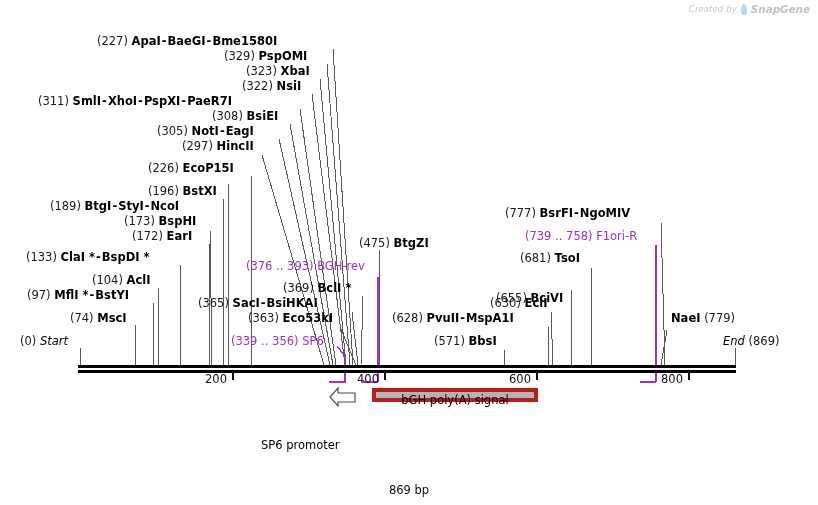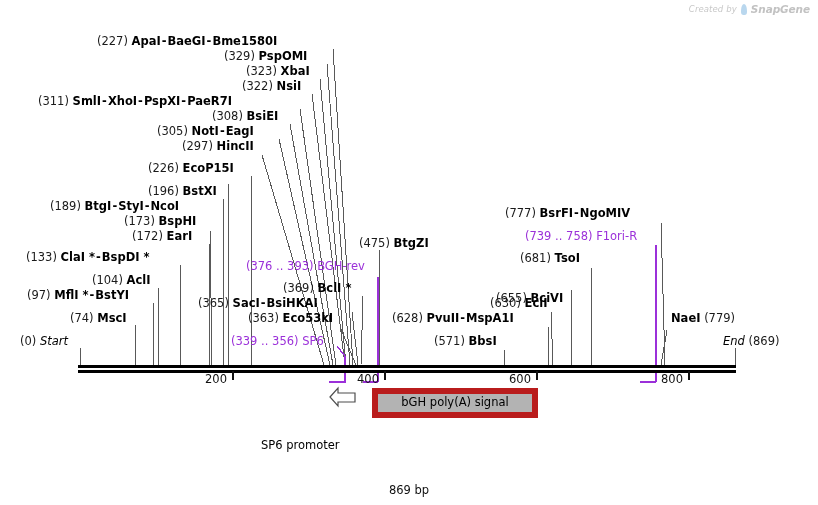--- a/index.html
+++ b/index.html
@@ -109,26 +109,26 @@
   .ruler-tick {
     position: absolute;
     width: 2px;
     height: 9px;
     background: #111111;
   }
   
   .feature-box {
     position: absolute;
     background: #b3b3b3;
-    border: 6px solid #b91c1c;
+    border: 4px solid #b91c1c;
     font-size: 11.5px;
     color: #000000;
     text-align: center;
     line-height: 16px;
-    height: 30px;
+    height: 14px;
     box-sizing: border-box;
   }
   .feature-arrow-label {
     position: absolute;
     font-size: 11.5px;
     color: #000000;
     white-space: nowrap;
     margin-top: 26px;
   }
   

